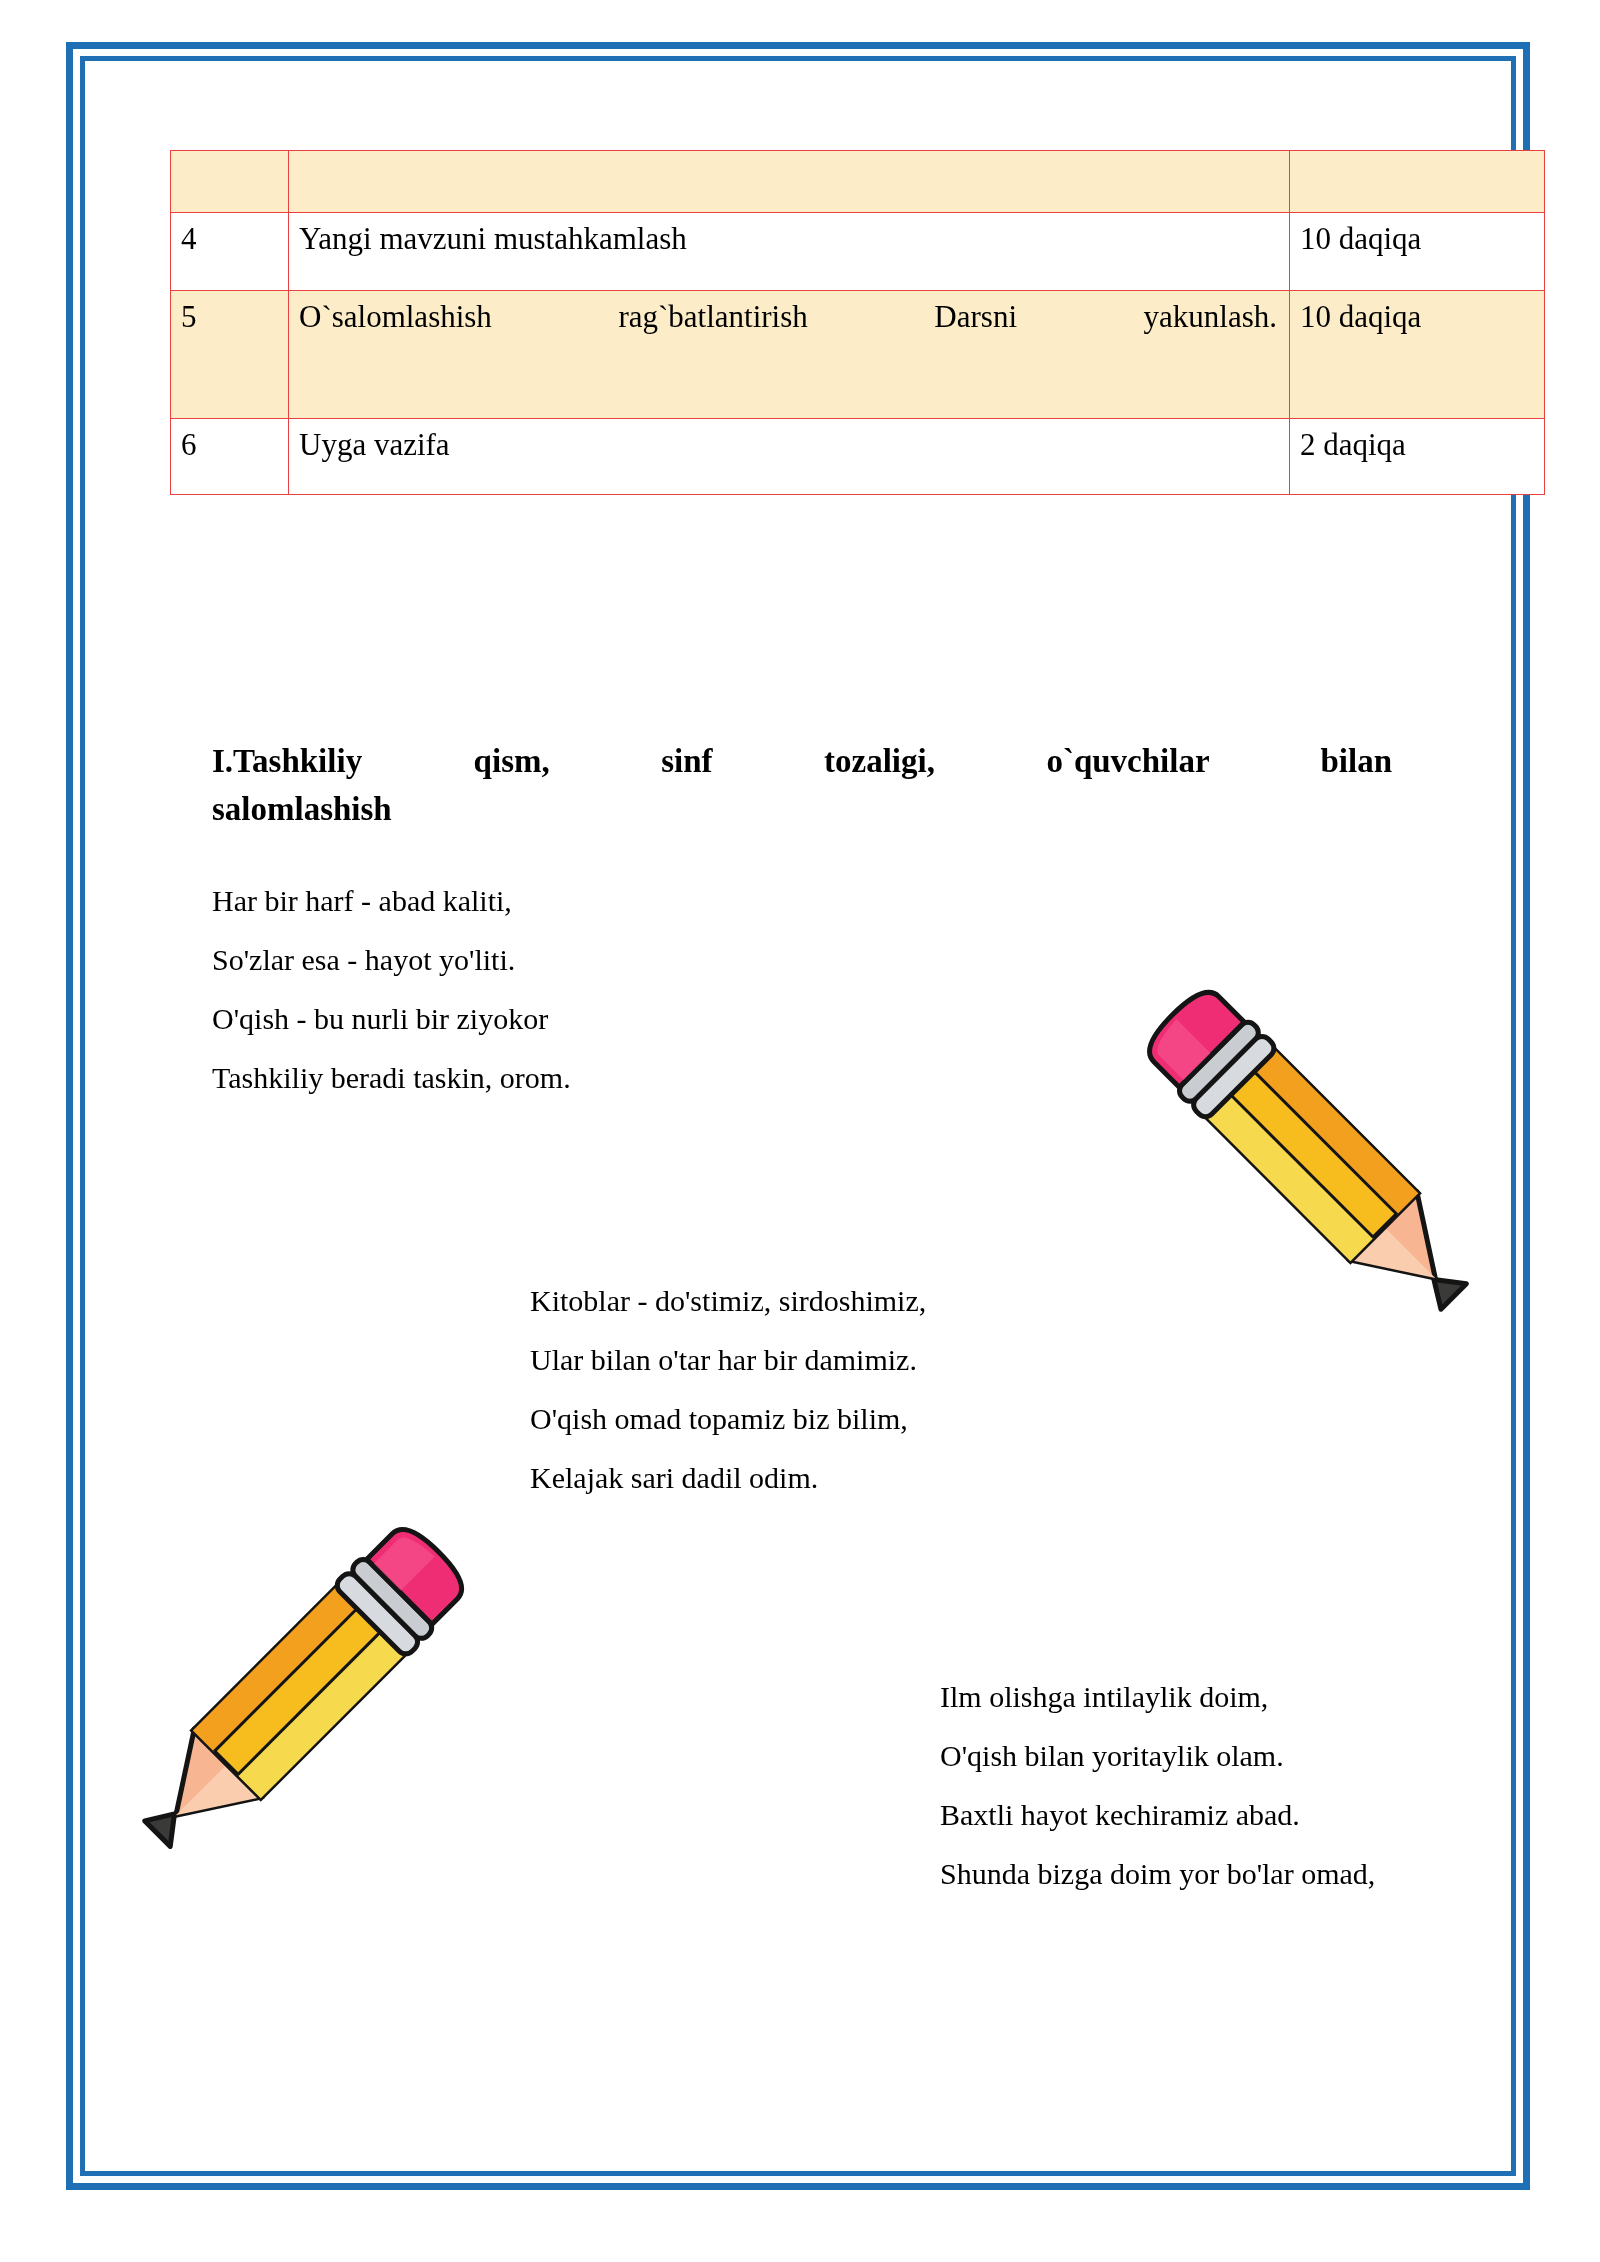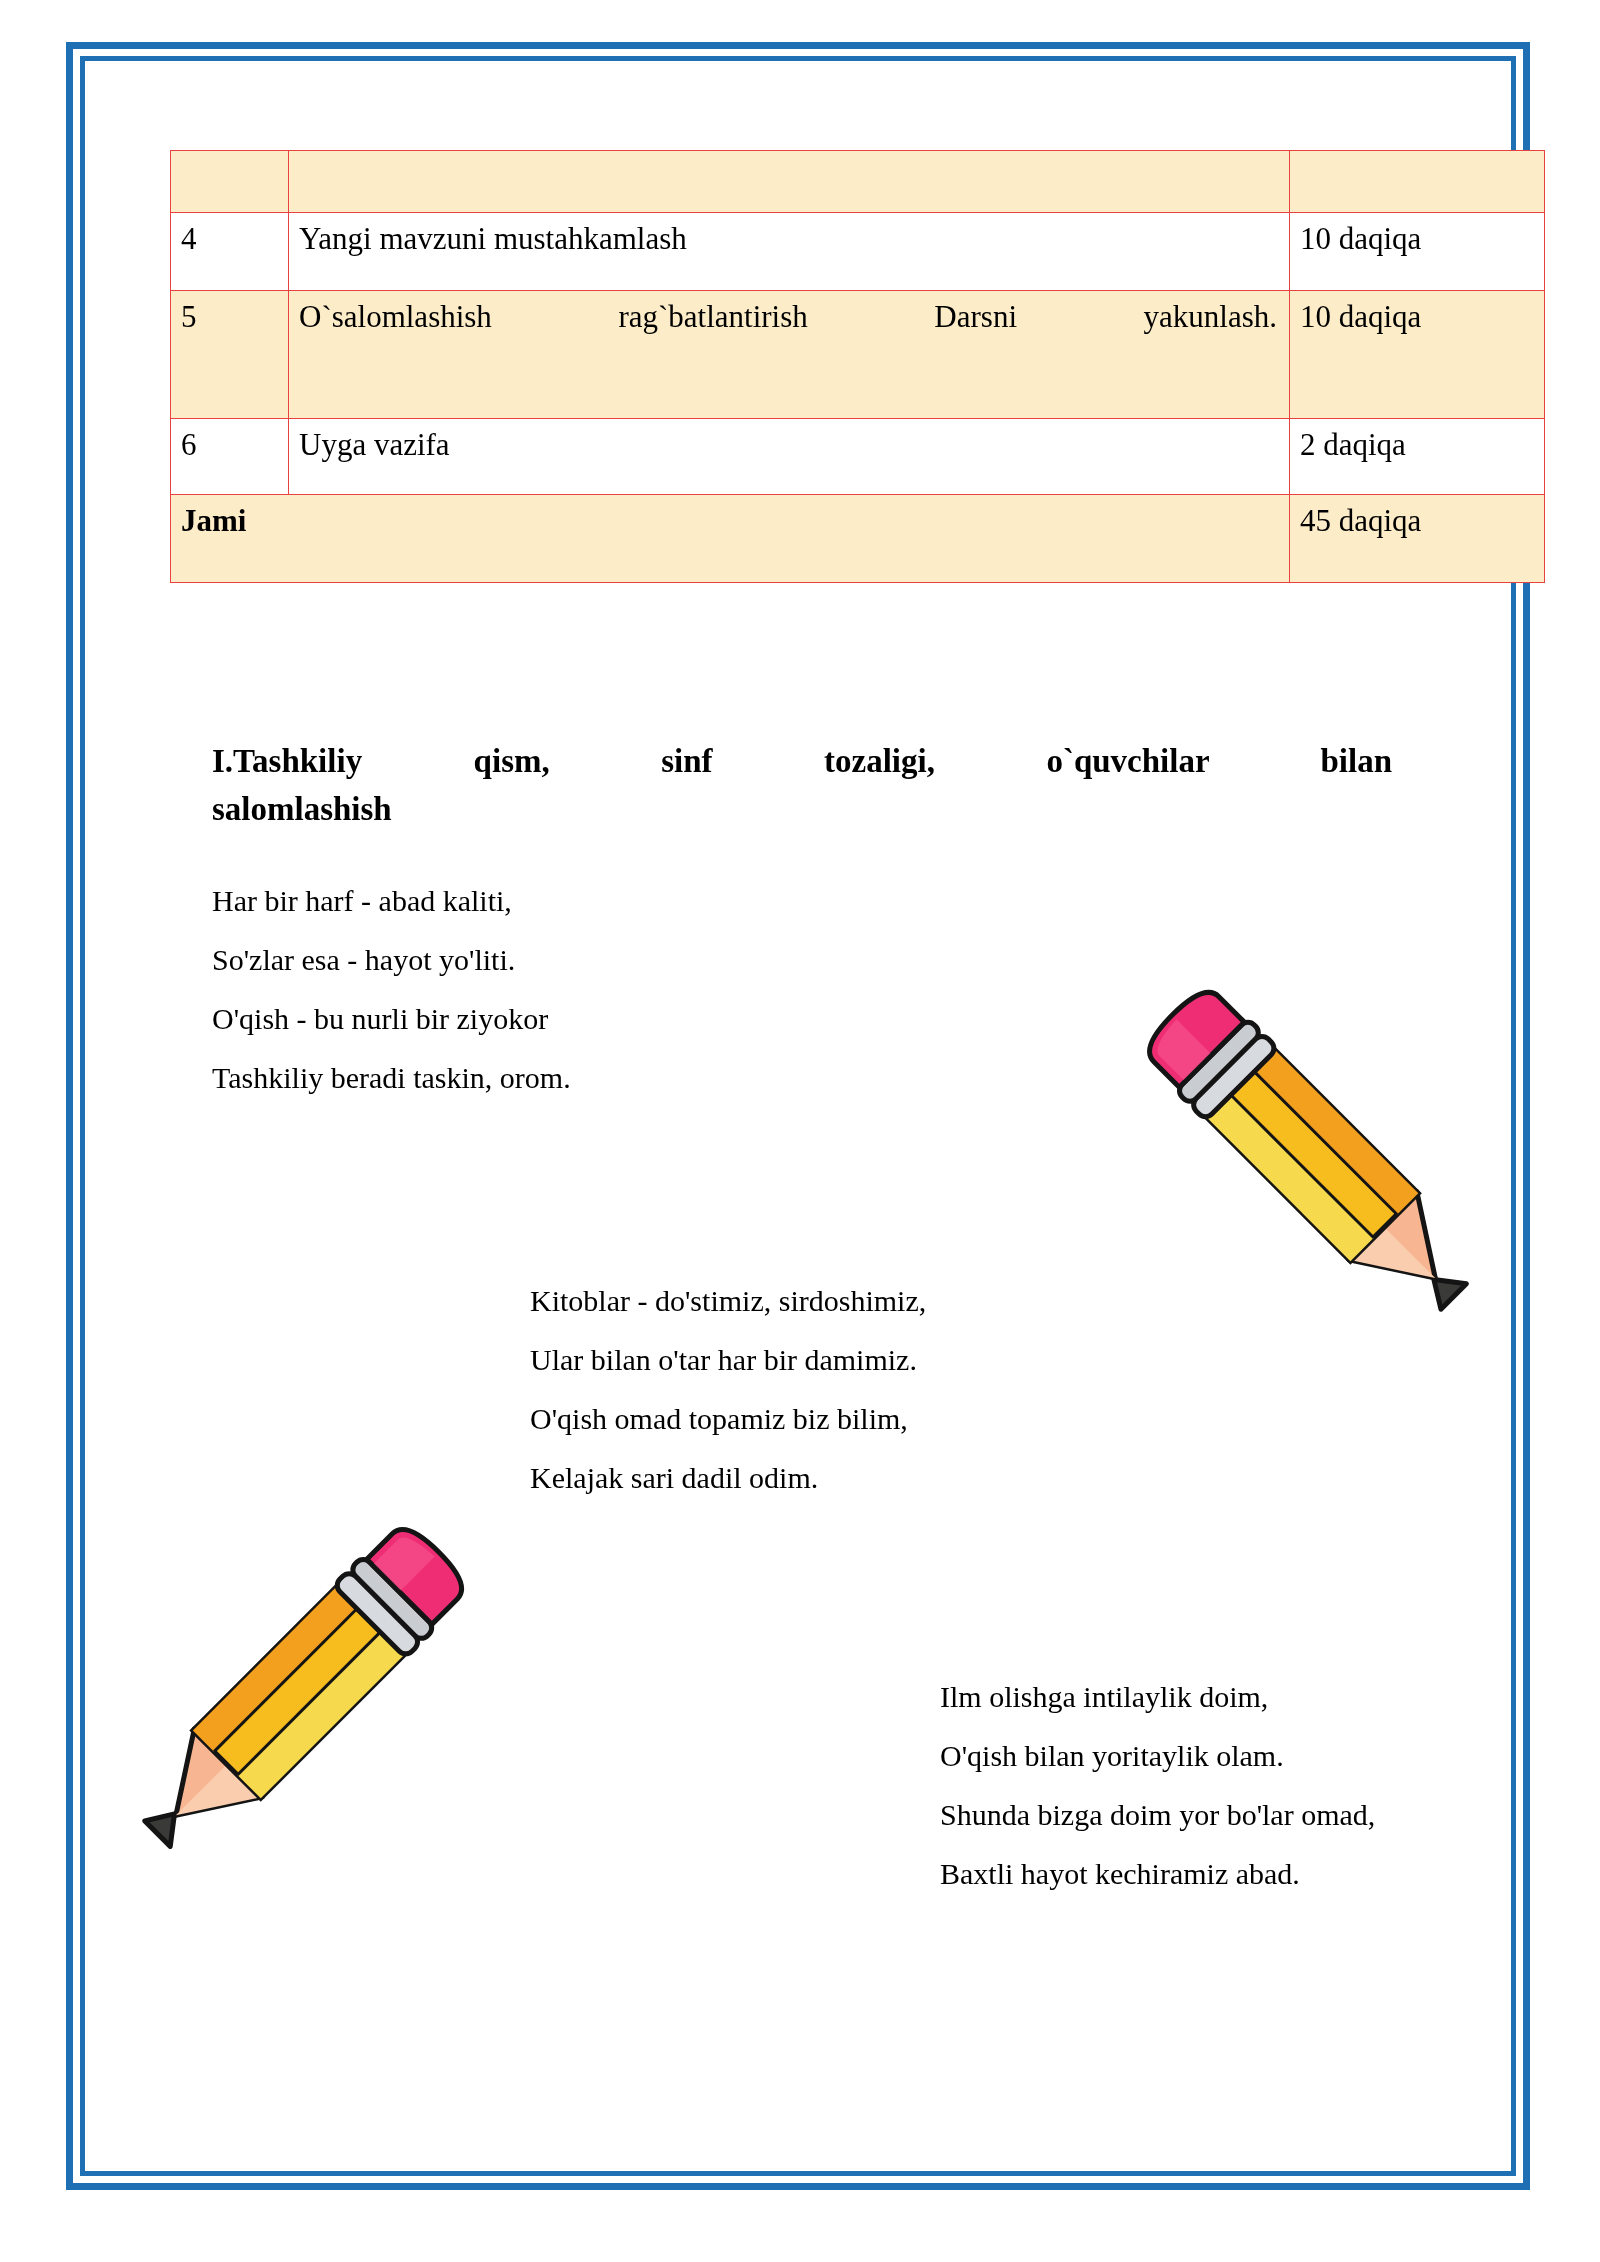--- a/index.html
+++ b/index.html
@@ -160,24 +160,20 @@
     <tr class="row-cream row-5">
       <td>5</td>
       <td class="stage-cell">O`salomlashish rag`batlantirish Darsni yakunlash.</td>
       <td>10 daqiqa</td>
     </tr>
     <tr class="row-white row-6">
       <td>6</td>
       <td class="stage-cell no-justify">Uyga vazifa</td>
       <td>2 daqiqa</td>
     </tr>
-    <tr class="row-cream row-total">
-      <td class="total-label" colspan="2">Jami</td>
-      <td>45 daqiqa</td>
-    </tr>
   </tbody>
 </table>
 
 <div id="section-heading">
   <span class="line1">I.Tashkiliy qism, sinf tozaligi, o`quvchilar bilan</span>
   <span class="line2">salomlashish</span>
 </div>
 
 <div class="stanza" id="stanza-1">
   <span class="vline">Har bir harf - abad kaliti,</span>
@@ -189,22 +185,22 @@
 <div class="stanza" id="stanza-2">
   <span class="vline">Kitoblar - do'stimiz, sirdoshimiz,</span>
   <span class="vline">Ular bilan o'tar har bir damimiz.</span>
   <span class="vline">O'qish omad topamiz biz bilim,</span>
   <span class="vline">Kelajak sari dadil odim.</span>
 </div>
 
 <div class="stanza" id="stanza-3">
   <span class="vline">Ilm olishga intilaylik doim,</span>
   <span class="vline">O'qish bilan yoritaylik olam.</span>
+  <span class="vline">Baxtli hayot kechiramiz abad.</span>
   <span class="vline">Shunda bizga doim yor bo'lar omad,</span>
-  <span class="vline">Baxtli hayot kechiramiz abad.</span>
 </div>
 
 <div class="pencil-wrap" id="pencil-top-right">
   <svg viewBox="0 0 400 420" xmlns="http://www.w3.org/2000/svg">
     <g transform="rotate(-45 200 210)">
 
       <path d="M196 392 L180 418 L216 418 Z" fill="#3a3a38" stroke="#141414" stroke-width="5" stroke-linejoin="round"></path>
 
       <path d="M150 318 L198 392 L246 318 Z" fill="#f7b591" stroke="#141414" stroke-width="5" stroke-linejoin="round"></path>
       <path d="M150 318 L198 392 L198 318 Z" fill="#fbcdaf" stroke="none"></path>

